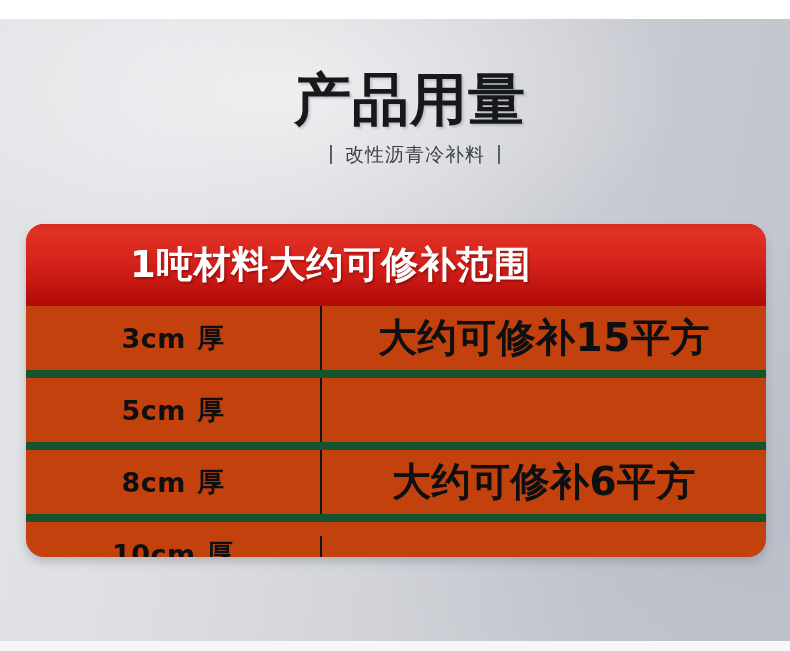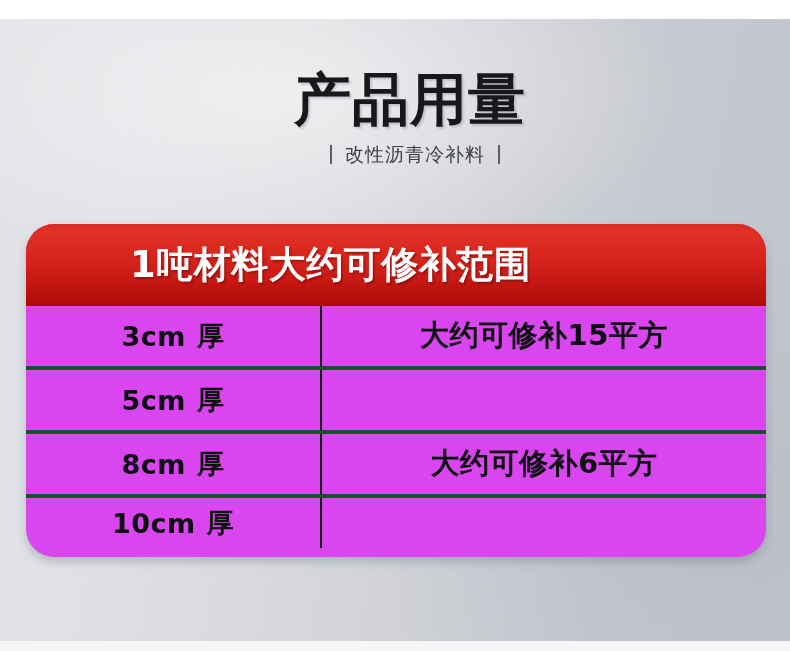--- a/index.html
+++ b/index.html
@@ -99,22 +99,22 @@
     display: inline-block;
   }
 
   
   .card {
     position: absolute;
     left: 26px;
     top: 224px;
     width: 740px;
     height: 333px;
-    border-radius: 28px;
-    background: #d946ef;
+    border-radius: 18px;
+    background: #c2410c;
     box-shadow: 0 5px 9px rgba(90,95,108,0.30);
     overflow: hidden;
   }
 
   .card-header {
     position: relative;
     height: 82px;
     background:
       linear-gradient(180deg,
         #d92b21 0%,
@@ -137,27 +137,28 @@
     text-shadow: 1.5px 2px 2px rgba(95,5,5,0.45);
   }
 
   .table {
     position: relative;
     width: 100%;
     height: 251px;
   }
   .row {
     display: flex;
-    height: 64px;
+    height: 72px;
     box-sizing: border-box;
-    border-bottom: 4px solid #14532d;
+    border-bottom: 8px solid #14532d;
   }
   .row:last-child {
     border-bottom: none;
     height: 50px;
+    align-items: flex-end;
   }
   .cell {
     display: flex;
     align-items: center;
     justify-content: center;
     box-sizing: border-box;
     font-family: "DejaVu Sans", "Liberation Sans", sans-serif;
     color: #0d0f11;
   }
   .cell-thickness {
@@ -166,21 +167,21 @@
     font-size: 27px;
     font-weight: 700;
     letter-spacing: 0.5px;
   }
   .cell-thickness .unit-sep {
     display: inline-block;
     width: 11px;
   }
   .cell-coverage {
     flex: 1;
-    font-size: 29px;
+    font-size: 39px;
     font-weight: 700;
     letter-spacing: 0.5px;
   }
 </style>
 </head>
 <body>
 
 <div id="page">
 
   <div class="bg-top-strip"></div>

